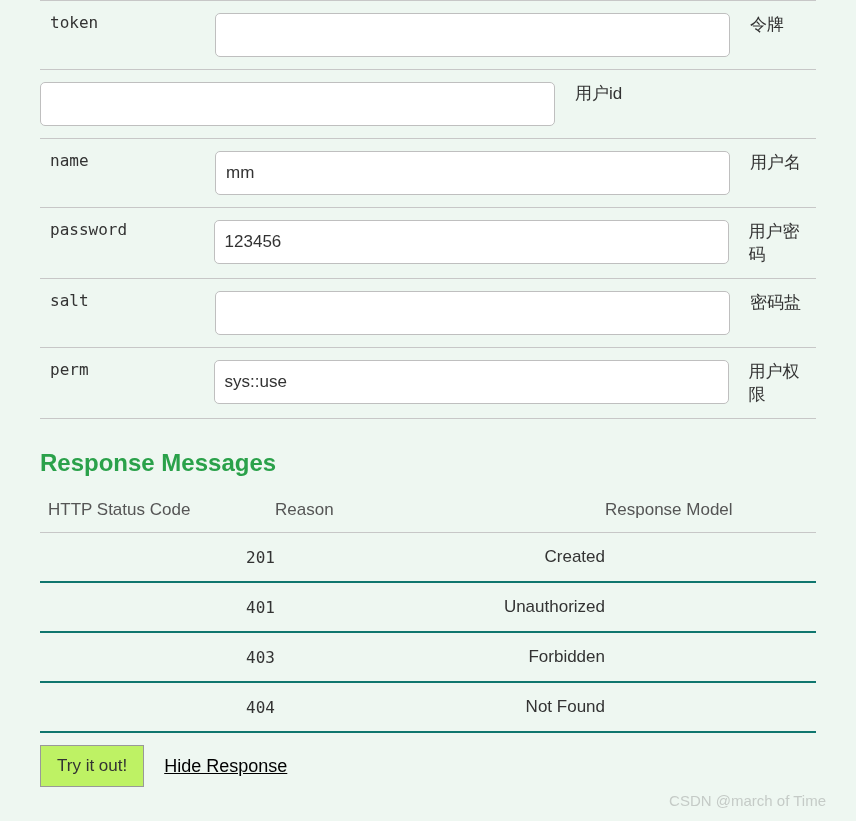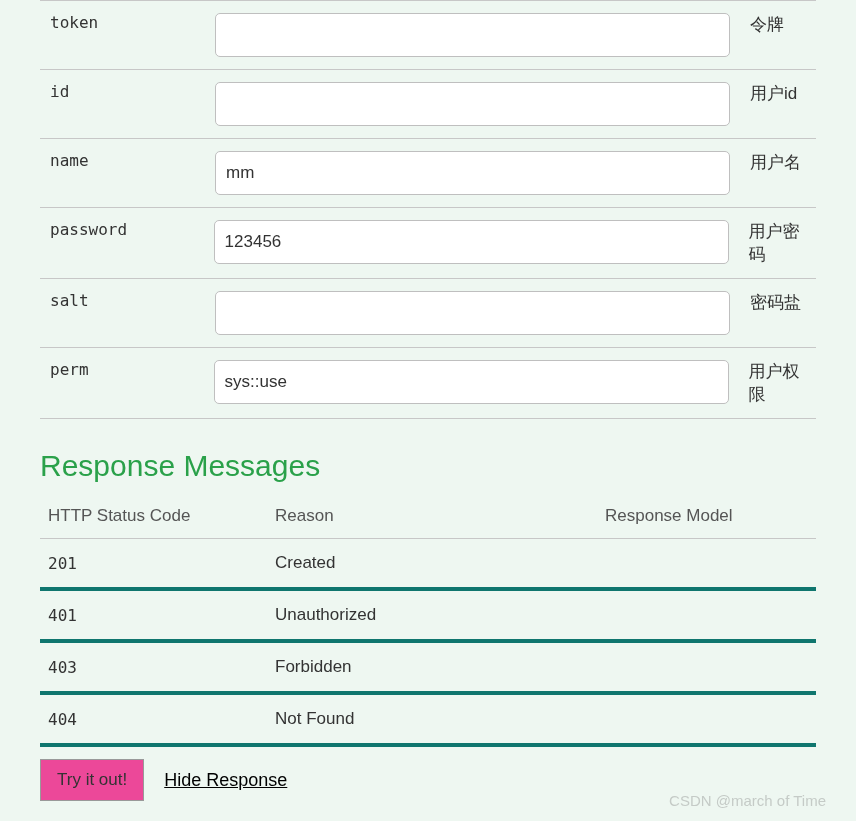--- a/index.html
+++ b/index.html
@@ -49,22 +49,22 @@
       background: #fff;
       color: #333;
     }
     .param-desc {
       padding-left: 20px;
       font-size: 17px;
       color: #333;
     }
     .section-title {
       color: #2aa14a;
-      font-size: 30px;
-      font-weight: 400;
+      font-size: 24px;
+      font-weight: 700;
       margin: 30px 0 15px 40px;
     }
     .response-table {
       margin: 0 40px;
     }
     .response-header {
       display: flex;
       padding: 8px 0 12px 0;
       font-size: 17px;
       color: #555;
@@ -77,37 +77,38 @@
     .col-reason {
       width: 330px;
     }
     .col-model {
       flex: 1;
     }
     .response-row {
       display: flex;
       align-items: center;
       padding: 14px 0;
-      border-bottom: 4px solid #0f766e;
-      font-size: 17px;
+      border-bottom: 2px solid #0f766e;
+      font-size: 17px;
+      text-align: right;
     }
     .response-row .col-code {
       font-family: "Consolas", "Monaco", monospace;
       font-size: 16px;
     }
     .action-row {
       display: flex;
       align-items: center;
       margin: 12px 40px 0 40px;
       gap: 20px;
     }
     .try-button {
       padding: 10px 16px;
       border: 1px solid #999;
-      background: #ec4899;
+      background: #bef264;
       font-size: 17px;
       cursor: pointer;
       color: #333;
       font-family: inherit;
     }
     .hide-response {
       color: #000000;
       font-size: 18px;
       text-decoration: underline;
       cursor: pointer;
@@ -130,21 +131,20 @@
 
   <div class="param-row">
     <div class="param-name">token</div>
     <div class="param-input">
       <input type="text" value="" style="">
     </div>
     <div class="param-desc">令牌</div>
   </div>
 
   <div class="param-row">
-    <div class="param-name">id</div>
     <div class="param-input">
       <input type="text" value="" style="">
     </div>
     <div class="param-desc">用户id</div>
   </div>
 
   <div class="param-row">
     <div class="param-name">name</div>
     <div class="param-input">
       <input type="text" value="mm" style="">

